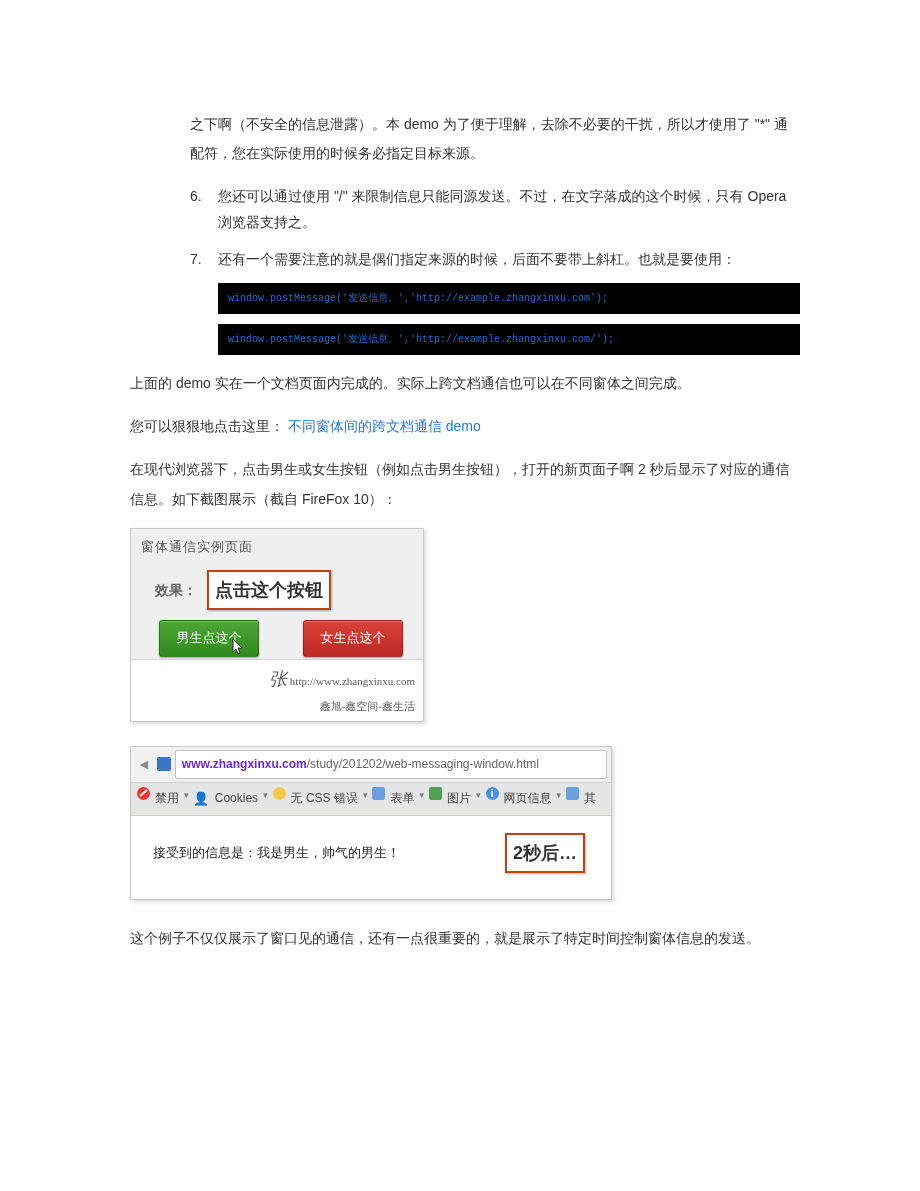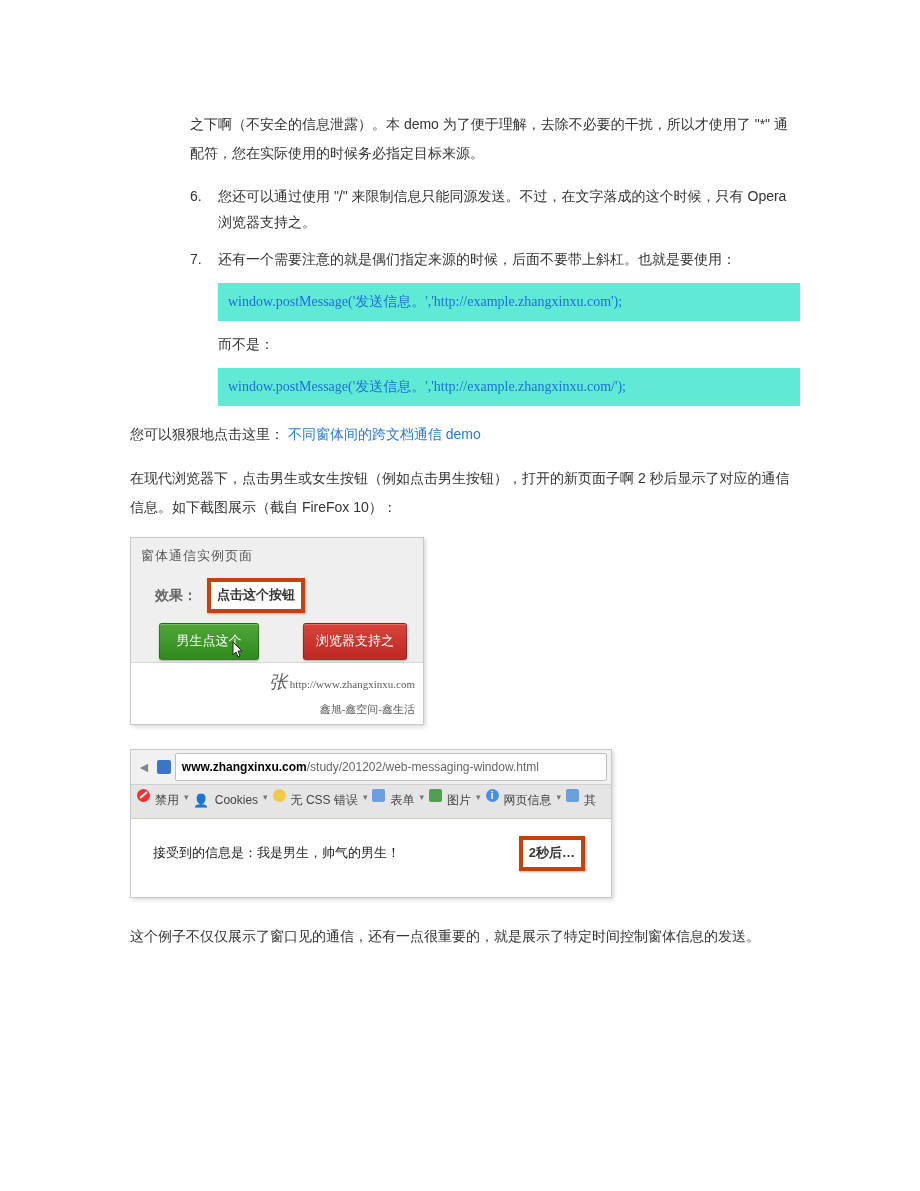--- a/index.html
+++ b/index.html
@@ -27,24 +27,24 @@
     position: relative;
     padding-left: 28px;
     margin-bottom: 10px;
   }
   ol.custom > li .num {
     position: absolute;
     left: 0;
     top: 0;
   }
   .codebox {
-    background: #5eead4;
+    background: #000000;
     padding: 6px 10px;
-    font-family: Liberation Serif, serif;
-    font-size: 14px;
+    font-family: Liberation Mono, monospace;
+    font-size: 10px;
     margin: 10px 0;
   }
   .codebox .kw { color: #1e6fd6; }
   .small-para { margin: 8px 0; }
   h3.section { font-size: 15px; font-weight: bold; margin: 26px 0 14px 0; }
   .body-para { margin: 14px 0; line-height: 2.1; }
   a.link { color: #2a7ad2; text-decoration: none; }
 
   .fig1 {
     width: 292px;
@@ -66,24 +66,24 @@
     align-items: center;
     padding: 10px 16px 6px 24px;
     gap: 10px;
   }
   .fig1 .row-effect .label {
     color: #666;
     font-weight: bold;
     font-size: 14px;
   }
   .redbox {
-    border: 4px solid #c2410c;
+    border: 2px solid #c2410c;
     background: #fff;
     padding: 1px 6px;
-    font-size: 13px;
+    font-size: 18px;
     font-weight: bold;
     box-shadow: 1px 1px 2px rgba(0,0,0,0.3);
   }
   .fig1 .row-buttons {
     display: flex;
     gap: 14px;
     padding: 4px 16px 2px 28px;
     align-items: flex-start;
   }
   .btn {
@@ -139,21 +139,21 @@
     display: inline-block;
   }
   .fig2 .addr .urlbox {
     flex: 1;
     background: #fff;
     border: 1px solid #c0c0c0;
     border-radius: 2px;
     padding: 2px 6px;
     color: #666;
   }
-  .fig2 .addr .urlbox .strong { color: #000000; font-weight: bold; }
+  .fig2 .addr .urlbox .strong { color: #6d28d9; font-weight: bold; }
   .fig2 .toolbar {
     display: flex;
     align-items: flex-start;
     background: #e5e5e5;
     border-bottom: 1px solid #d0ccc0;
     padding: 4px 6px;
     gap: 5px;
     color: #444;
   }
   .fig2 .toolbar .ico { width:13px; height:13px; display:inline-block; border-radius:50%; vertical-align:-2px;}
@@ -187,30 +187,30 @@
         <span>您还可以通过使用 "/" 来限制信息只能同源发送。不过，在文字落成的这个时候，只有 Opera 浏览器支持之。</span>
       </li>
       <li>
         <span class="num">7.</span>
         <span>还有一个需要注意的就是偶们指定来源的时候，后面不要带上斜杠。也就是要使用：</span>
 
         <div class="codebox">
           <span class="kw">window.postMessage('发送信息。','http://example.zhangxinxu.com');</span>
         </div>
 
-        <div class="small-para">而不是：</div>
 
         <div class="codebox">
           <span class="kw">window.postMessage('发送信息。','http://example.zhangxinxu.com/');</span>
         </div>
       </li>
     </ol>
   </div>
 
 
+  <div class="body-para">上面的 demo 实在一个文档页面内完成的。实际上跨文档通信也可以在不同窗体之间完成。</div>
 
   <div class="body-para">
     <span>您可以狠狠地点击这里：</span>
     <a href="#" class="link">不同窗体间的跨文档通信 demo</a>
   </div>
 
   <div class="body-para">在现代浏览器下，点击男生或女生按钮（例如点击男生按钮），打开的新页面子啊 2 秒后显示了对应的通信信息。如下截图展示（截自 FireFox 10）：</div>
 
   <div class="fig1">
     <div class="titlebar">窗体通信实例页面</div>
@@ -218,21 +218,21 @@
       <span class="label">效果：</span>
       <span class="redbox">点击这个按钮</span>
     </div>
     <div class="row-buttons">
       <span class="btn green">男生点这个</span>
       <span class="cursor">
         <svg width="16" height="20" viewBox="0 0 16 20">
             <path d="M4 1 L4 14 L7 11 L9 16 L11 15 L9 10 L13 10 Z" fill="#fff" stroke="#222" stroke-width="1"></path>
           </svg>
       </span>
-      <span class="btn red">浏览器支持之</span>
+      <span class="btn red">女生点这个</span>
     </div>
     <div class="watermark">
       <span class="big">张</span>
       <span>http://www.zhangxinxu.com</span><br>
       <span>鑫旭-鑫空间-鑫生活</span>
     </div>
   </div>
 
   <div class="fig2">
     <div class="addr">

